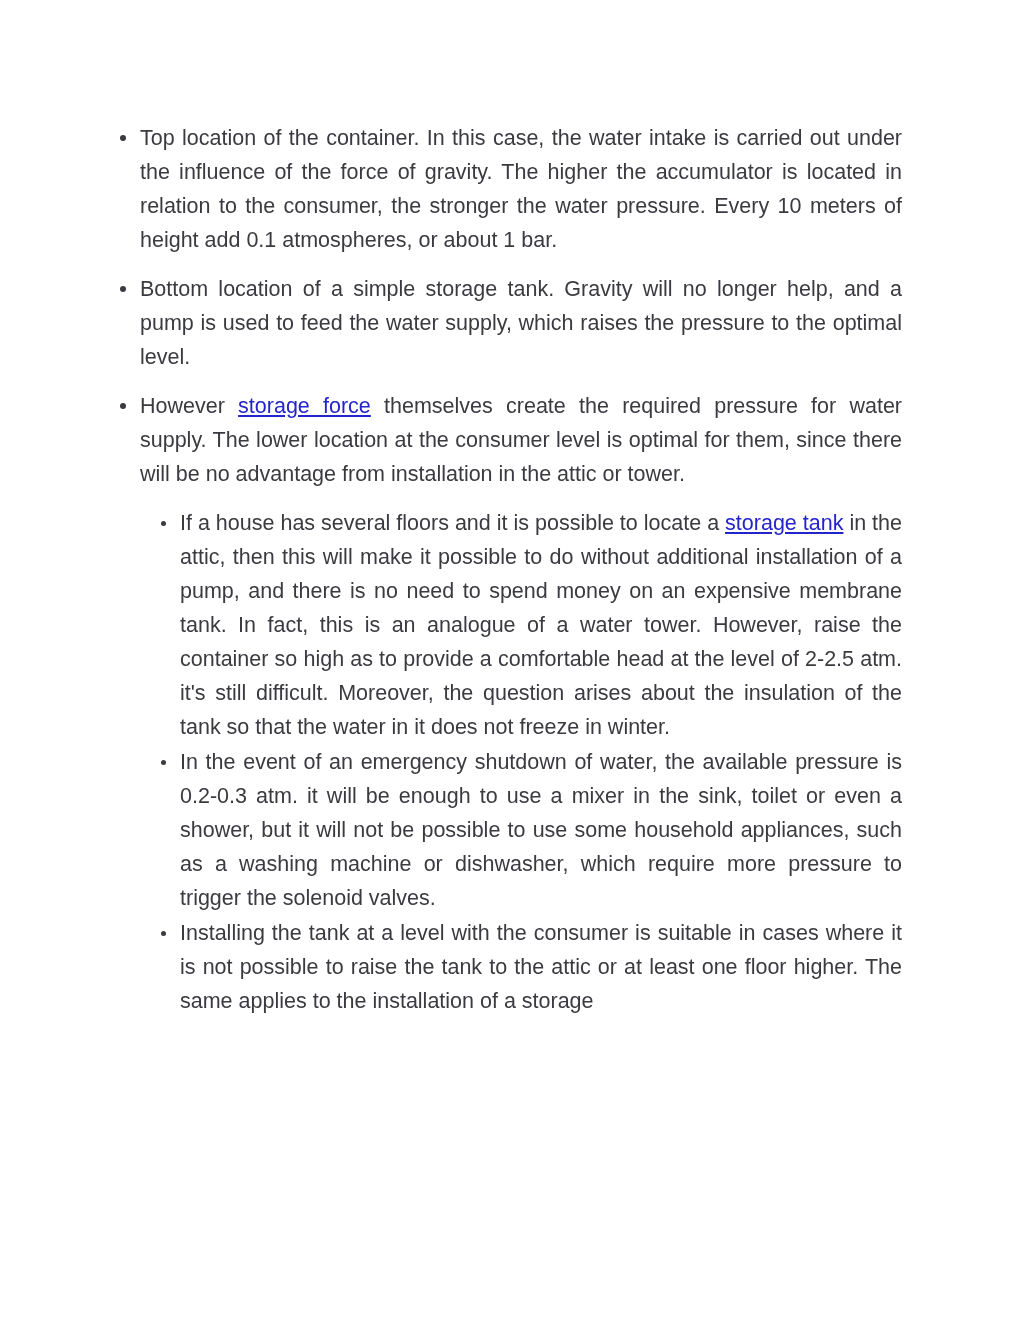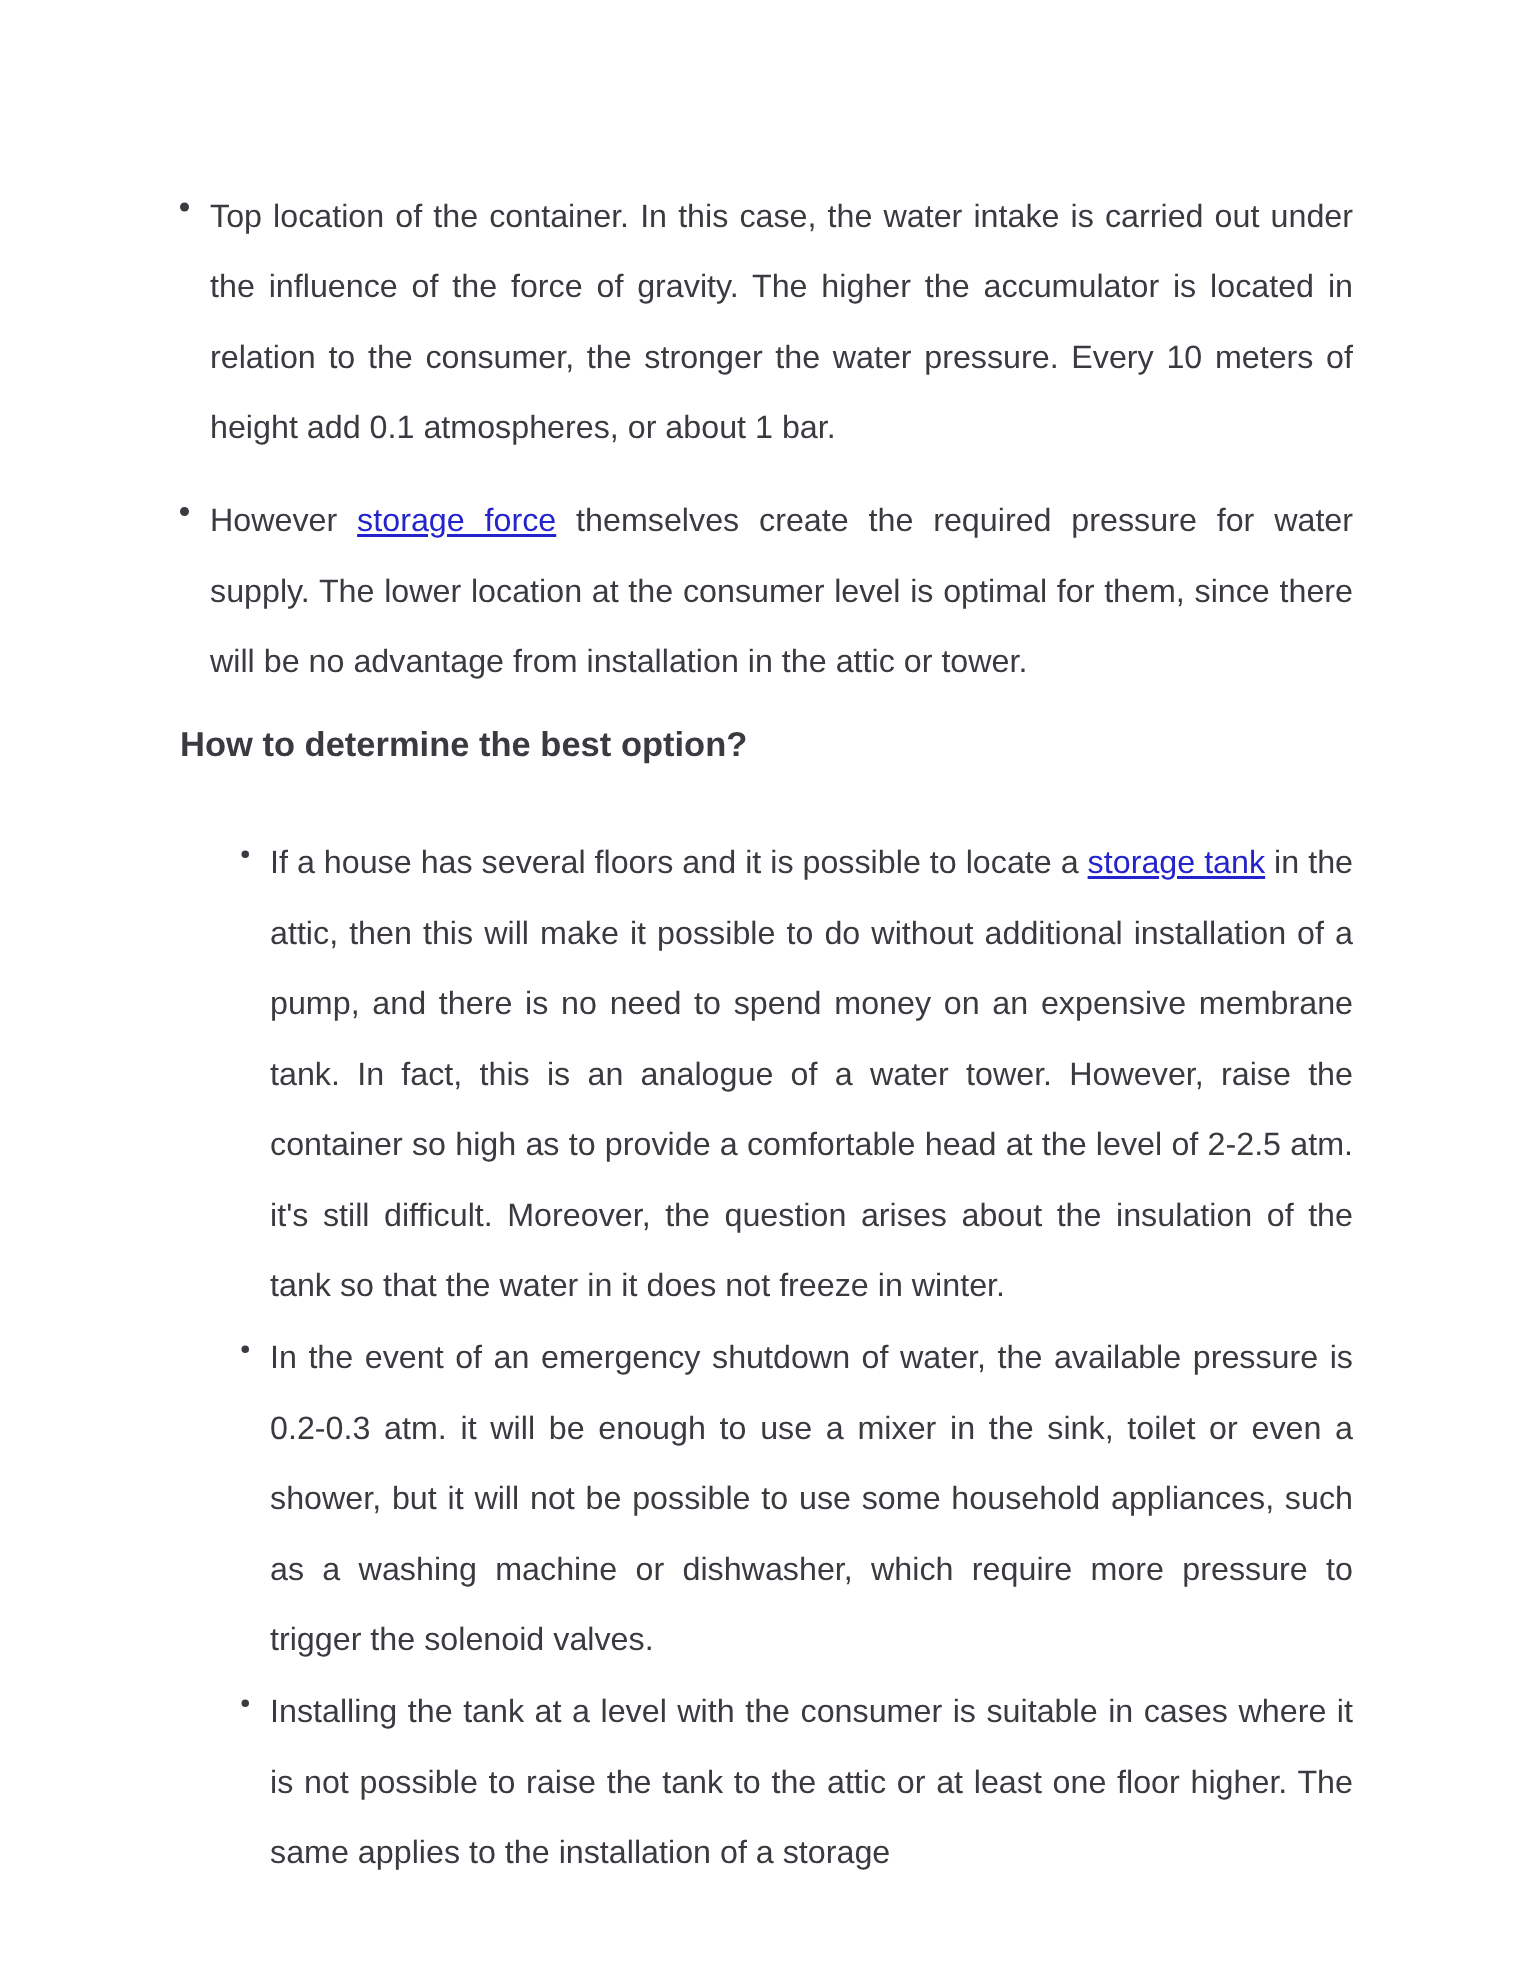--- a/index.html
+++ b/index.html
@@ -24,21 +24,21 @@
     width: 1024px;
     height: 1325px;
     padding-top: 121px;
     background: var(--bg-color);
   }
   ul.doc-list {
     list-style: none;
     margin: 0;
     padding: 0;
     font-size: 21.5px;
-    line-height: 47px;
+    line-height: 34px;
   }
   ul.doc-list li {
     position: relative;
     padding-left: 25px;
     text-align: justify;
     text-justify: inter-word;
   }
   ul.level-1 {
     margin-left: 115px;
     width: 787px;
@@ -76,23 +76,23 @@
     text-decoration: underline;
     cursor: pointer;
   }
 </style>
 </head>
 <body>
 
 <div class="page">
   <ul class="doc-list level-1" id="list-level-1">
       <li><span class="bullet"></span><span>Top location of the container. In this case, the water intake is carried out under the influence of the force of gravity. The higher the accumulator is located in relation to the consumer, the stronger the water pressure. Every 10 meters of height add 0.1 atmospheres, or about 1 bar.</span></li>
+      <li><span class="bullet"></span><span>Bottom location of a simple storage tank. Gravity will no longer help, and a pump is used to feed the water supply, which raises the pressure to the optimal level.</span></li>
       <li><span class="bullet"></span><span>However </span><a class="doc-link" href="#">storage force</a><span> themselves create the required pressure for water supply. The lower location at the consumer level is optimal for them, since there will be no advantage from installation in the attic or tower.</span></li>
     </ul>
 
-  <h2 class="doc-heading">How to determine the best option?</h2>
 
   <ul class="doc-list level-2" id="list-level-2">
       <li><span class="bullet"></span><span>If a house has several floors and it is possible to locate a </span><a class="doc-link" href="#">storage tank</a><span> in the attic, then this will make it possible to do without additional installation of a pump, and there is no need to spend money on an expensive membrane tank. In fact, this is an analogue of a water tower. However, raise the container so high as to provide a comfortable head at the level of 2-2.5 atm. it's still difficult. Moreover, the question arises about the insulation of the tank so that the water in it does not freeze in winter.</span></li>
       <li><span class="bullet"></span><span>In the event of an emergency shutdown of water, the available pressure is 0.2-0.3 atm. it will be enough to use a mixer in the sink, toilet or even a shower, but it will not be possible to use some household appliances, such as a washing machine or dishwasher, which require more pressure to trigger the solenoid valves.</span></li>
       <li><span class="bullet"></span><span>Installing the tank at a level with the consumer is suitable in cases where it is not possible to raise the tank to the attic or at least one floor higher. The same applies to the installation of a storage</span></li>
     </ul>
 </div>
 
 </body></html>

